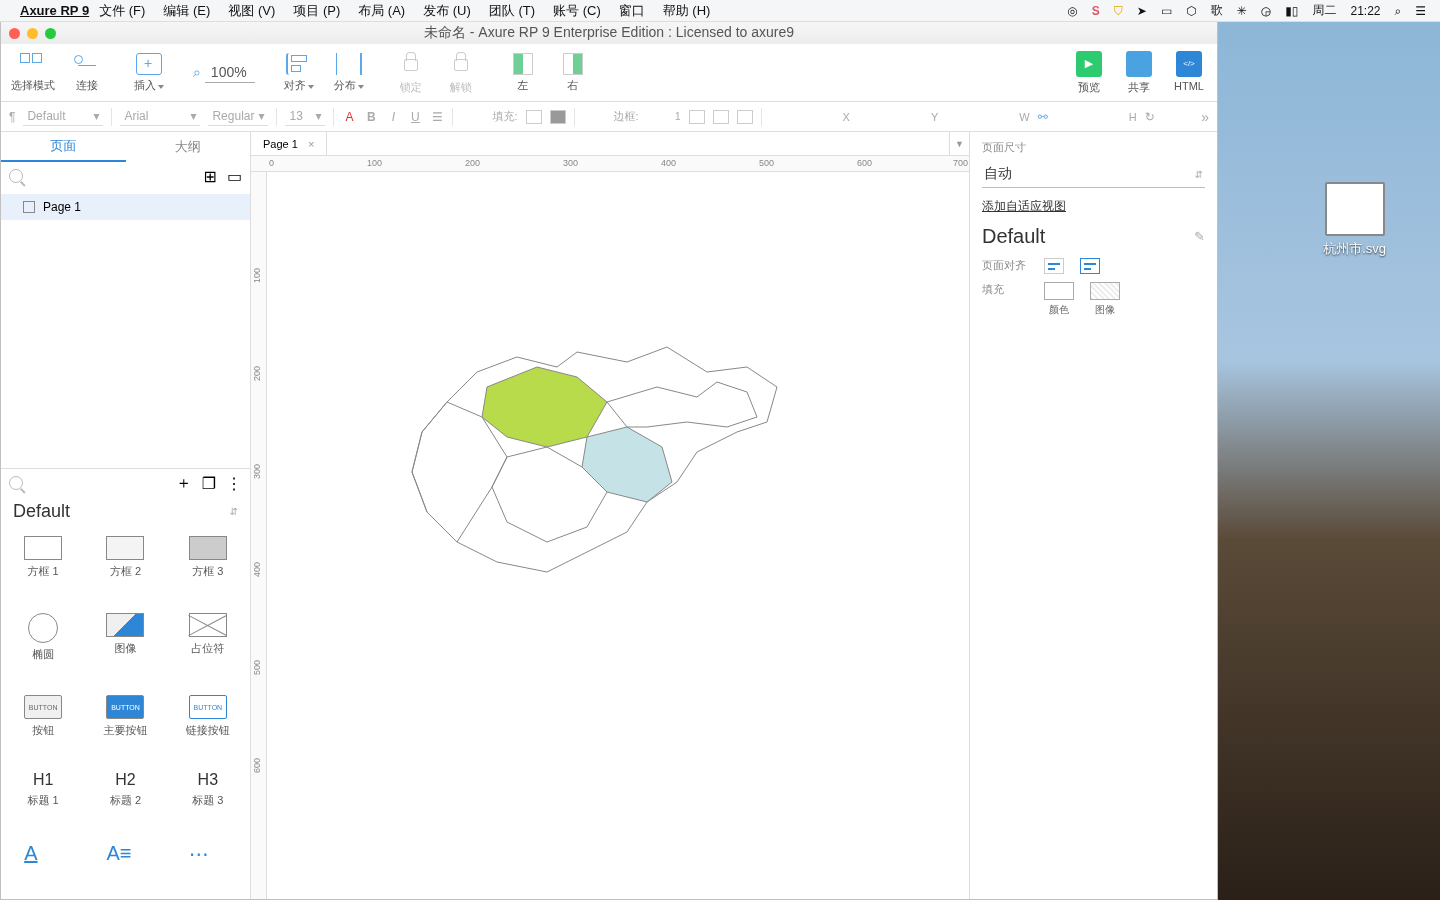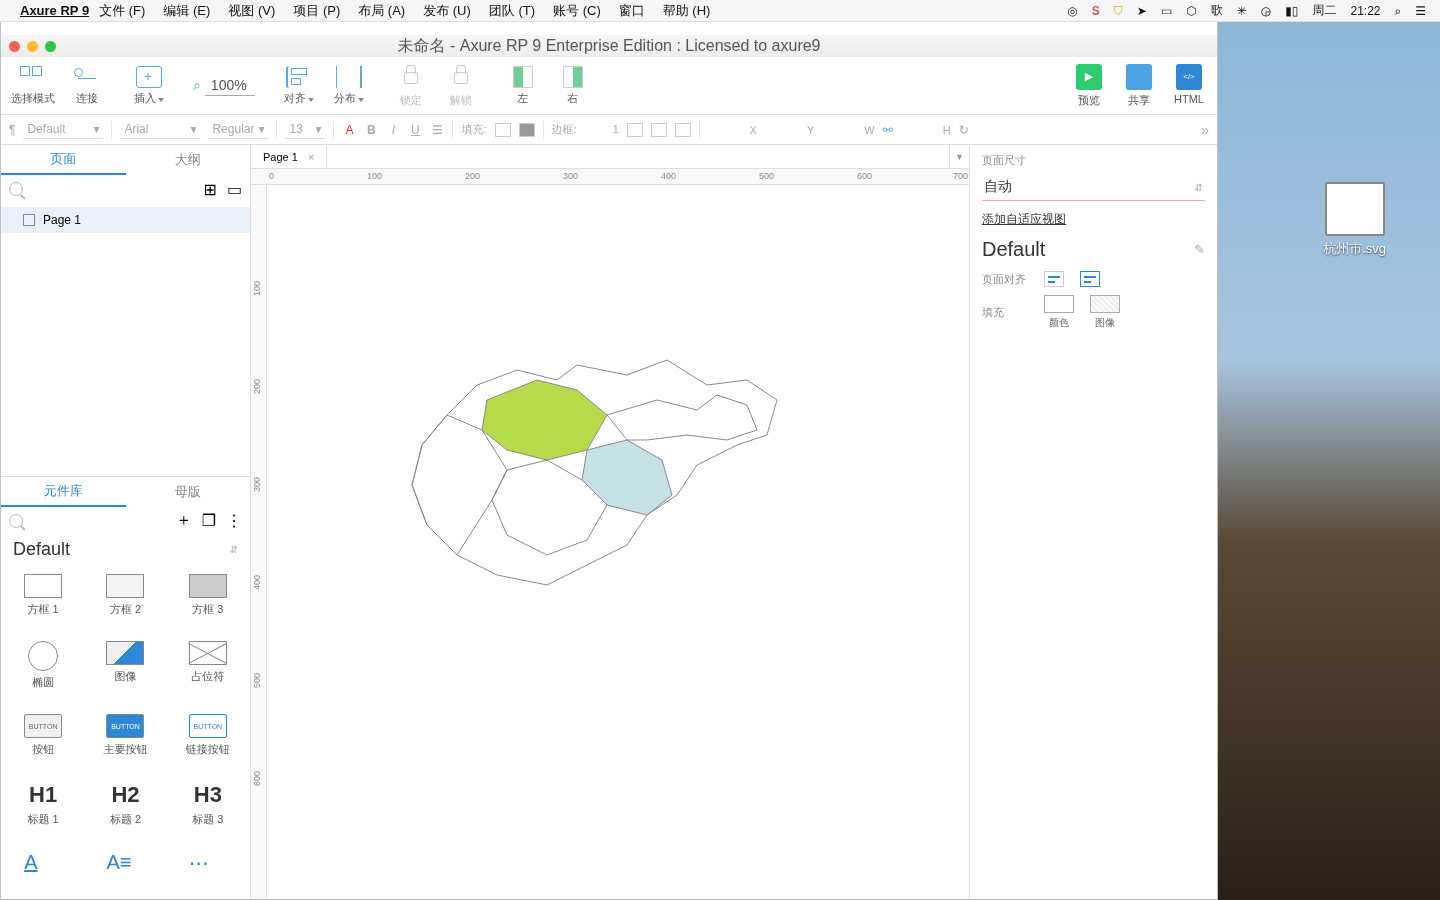--- a/index.html
+++ b/index.html
@@ -9,21 +9,21 @@
 .menubar { position: absolute; top: 0; left: 0; right: 0; height: 22px; background: rgba(250,250,250,0.95); border-bottom: 1px solid #ddd; display: flex; align-items: center; font-size: 13px; color: #111; z-index: 100; }
 .menubar .apple { margin: 0 12px 0 8px; font-size: 14px; }
 .menubar .appname { font-weight: 700; margin-right: 10px; text-decoration: underline; }
 .menubar .mitem { margin-right: 18px; }
 .menubar .spacer { flex: 1; }
 .menubar .tray { display: flex; gap: 14px; align-items: center; margin-right: 14px; font-size: 12px; }
 .menubar .tray span { display: inline-flex; align-items: center; }
 
 
 .axwin { position: absolute; top: 22px; left: 0; width: 1218px; height: 878px; background: #fff; border: 1px solid #c0c0c0; border-top: none; display: flex; flex-direction: column; }
-.titlebar { height: 22px; background: linear-gradient(#f6f6f6,#ececec); display: flex; align-items: center; font-size: 16px; color: #555; position: relative; margin-top: 13px; }
+.titlebar { height: 22px; background: linear-gradient(#f6f6f6,#ececec); display: flex; align-items: center; font-size: 14px; color: #555; position: relative; }
 .titlebar .dots { display: flex; gap: 7px; margin-left: 8px; }
 .titlebar .dot { width: 11px; height: 11px; border-radius: 50%; }
 .dot.r{background:#ff5f57;} .dot.y{background:#ffbd2e;} .dot.g{background:#28c840;}
 .titlebar .tt { position: absolute; left: 0; right: 0; text-align: center; }
 
 
 .toolbar { height: 58px; border-bottom: 1px solid #ddd; display: flex; align-items: center; padding: 0 10px; gap: 26px; font-size: 11px; color: #555; }
 .tgroup { display: flex; gap: 14px; }
 .tbtn { display: flex; flex-direction: column; align-items: center; gap: 3px; min-width: 36px; }
 .tbtn .ico { width: 26px; height: 22px; border: 1.5px solid #5aa8ea; border-radius: 3px; position: relative; }
@@ -40,21 +40,21 @@
 .share .ico{background:#4aa3e0;border:none;border-radius:3px;}
 .htmlb .ico{background:#2d87d6;border:none;border-radius:3px;color:#fff;font-size:8px;display:flex;align-items:center;justify-content:center;}
 
 
 .propbar { height: 30px; border-bottom: 1px solid #ddd; display: flex; align-items: center; padding: 0 8px; gap: 8px; font-size: 12px; color: #aaa; }
 .propbar .sel { border-bottom: 1px solid #ddd; padding: 2px 4px; min-width: 80px; display: flex; justify-content: space-between; align-items: center; }
 .propbar .sep { width: 1px; height: 18px; background: #e5e5e5; }
 .propbar .cbox { width: 16px; height: 14px; border: 1px solid #ccc; }
 .propbar .cbox.f { background: #999; }
 .propbar .tico { width: 14px; text-align: center; }
-.propbar .lbl { font-size: 11px; }
+.propbar .lbl { font-size: 11px; margin-left: 31px; }
 .propbar .xin { width: 34px; font-size: 10px; text-align: right; }
 .propbar .more { margin-left: auto; font-size: 14px; }
 
 
 .mainarea { flex: 1; display: flex; min-height: 0; }
 .leftcol { width: 250px; border-right: 1px solid #ddd; display: flex; flex-direction: column; }
 .ltop { flex: 0 0 44%; border-bottom: 1px solid #ddd; display: flex; flex-direction: column; }
 .tabs2 { display: flex; height: 30px; }
 .tabs2 .t { flex: 1; display: flex; align-items: center; justify-content: center; font-size: 13px; color: #888; cursor: pointer; }
 .tabs2 .t.active { color: #2d87d6; border-bottom: 2px solid #2d87d6; }
@@ -75,21 +75,21 @@
 .libit .sh { width: 38px; height: 24px; border: 1px solid #888; }
 .libit .sh.f2{background:#f4f4f4;} .libit .sh.f3{background:#ccc;}
 .libit .sh.ell{border-radius:50%;width:30px;height:30px;}
 .libit .sh.img{background:linear-gradient(135deg,#f0f0f0 50%,#2d87d6 50%);}
 .libit .sh.ph{background:#fff;position:relative;}
 .libit .sh.ph::before,.libit .sh.ph::after{content:'';position:absolute;width:120%;height:1px;background:#888;top:50%;left:-10%;}
 .libit .sh.ph::before{transform:rotate(28deg);} .libit .sh.ph::after{transform:rotate(-28deg);}
 .libit .sh.btn{background:#f0f0f0;font-size:7px;display:flex;align-items:center;justify-content:center;color:#666;border-radius:2px;}
 .libit .sh.btn.p{background:#2d87d6;color:#fff;}
 .libit .sh.btn.l{background:#fff;color:#2d87d6;border-color:#2d87d6;}
-.libit .h { border:none; font-weight:700; font-size:22px; width:auto; height:auto; color:#333; }
+.libit .h { border:none; font-weight:400; font-size:16px; width:auto; height:auto; color:#333; }
 .libit .a1{color:#2d87d6;font-size:20px;border:none;}
 
 
 .canvaswrap { flex: 1; display: flex; flex-direction: column; min-height: 0; position: relative; }
 .doctabs { height: 24px; display: flex; border-bottom: 1px solid #ddd; align-items: stretch; }
 .doctab { padding: 0 12px; display: flex; align-items: center; gap: 10px; font-size: 11px; border-right: 1px solid #ddd; background: #fff; }
 .doctab .x { color: #999; cursor: pointer; }
 .doctabs .dd { margin-left: auto; width: 20px; display: flex; align-items: center; justify-content: center; border-left: 1px solid #ddd; color: #999; font-size: 9px; }
 .rulers { height: 16px; background: #fafafa; border-bottom: 1px solid #ddd; position: relative; font-size: 9px; color: #888; }
 .rulers span { position: absolute; top: 2px; }
@@ -103,21 +103,21 @@
 
 .rightcol { width: 248px; border-left: 1px solid #ddd; display: flex; flex-direction: column; font-size: 12px; }
 .rightcol .tabs3 { display: flex; height: 30px; }
 .rightcol .tabs3 .t { flex: 1; display: flex; align-items: center; justify-content: center; color: #888; }
 .rightcol .tabs3 .t.active { color: #2d87d6; border-bottom: 2px solid #2d87d6; }
 .rp { padding: 8px 12px; color: #666; }
 .rp .hd { font-size: 11px; color: #888; margin-bottom: 6px; }
 .rp .dd { border-bottom: 1px solid #fca5a5; padding: 4px 2px; display: flex; justify-content: space-between; align-items: center; font-size: 14px; color: #333; }
 .rp .lk { color: #333; text-decoration: underline; margin-top: 10px; display: inline-block; font-size: 12px; }
 .rp .dflt { font-size: 20px; color: #333; display: flex; justify-content: space-between; align-items: center; margin: 10px 0; }
-.rp .row { display: flex; align-items: center; gap: 16px; margin: 8px 0; }
+.rp .row { display: flex; align-items: flex-start; gap: 16px; margin: 8px 0; }
 .rp .row .rl { font-size: 11px; color: #888; width: 46px; }
 .rp .alignb { width: 20px; height: 16px; border: 1px solid #ccc; position: relative; }
 .rp .alignb::before{content:'';position:absolute;left:3px;right:3px;top:4px;height:1.5px;background:#2d87d6;}
 .rp .alignb::after{content:'';position:absolute;left:3px;right:8px;top:9px;height:1.5px;background:#2d87d6;}
 .rp .alignb.c{border-color:#2d87d6;}
 .rp .fbox { display: flex; flex-direction: column; align-items: center; gap: 3px; font-size: 10px; color: #666; }
 .rp .fbox .b { width: 30px; height: 18px; border: 1px solid #aaa; }
 .rp .fbox .b.img{background:repeating-linear-gradient(45deg,#eee,#eee 2px,#fff 2px,#fff 4px);}
 
 
@@ -338,24 +338,20 @@
           <span>▭</span>
         </div>
         <div class="pagelist">
           <div class="pageitem">
             <div class="pico"></div>
             <span>Page 1</span>
           </div>
         </div>
       </div>
       <div class="lbot">
-        <div class="tabs2">
-          <div class="t active">元件库</div>
-          <div class="t">母版</div>
-        </div>
         <div class="srow">
           <div class="si"></div>
             <div class="sp"></div>
           <span>＋</span>
           <span>❐</span>
           <span>⋮</span>
         </div>
         <div class="libsel">
           <span>Default</span>
             <span style="font-size:10px;color:#aaa;">⇵</span>

